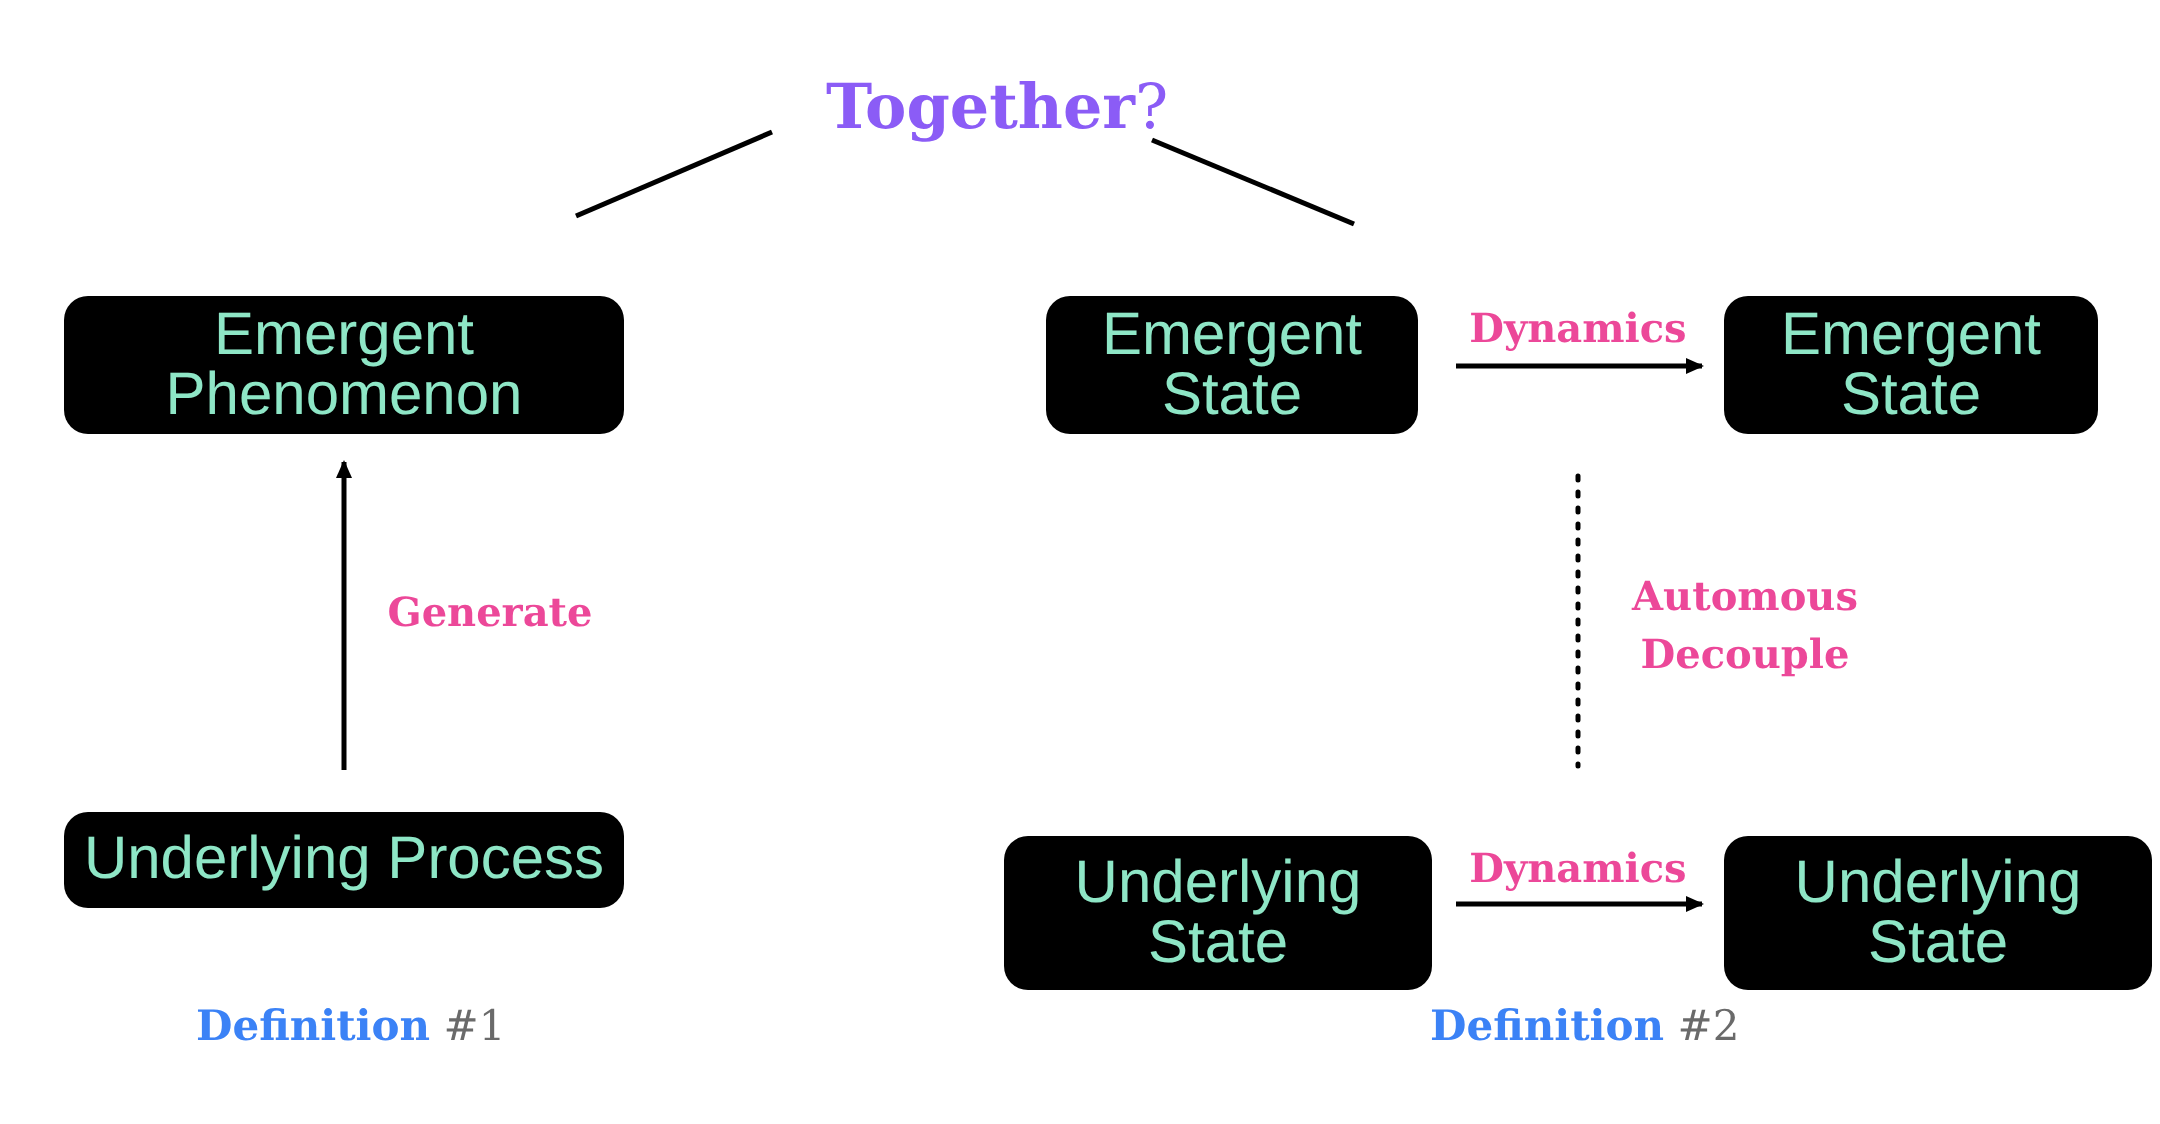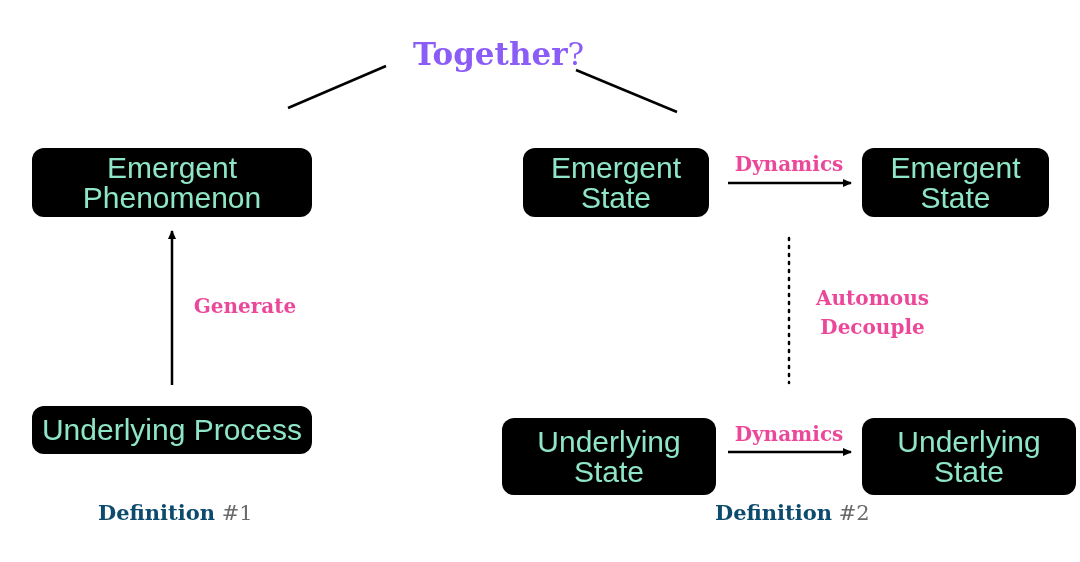--- a/index.html
+++ b/index.html
@@ -9,21 +9,21 @@
     display:flex; align-items:center; justify-content:center; text-align:center;
     color:#8ee6c6; font-family:"Liberation Sans", sans-serif; font-size:30px; line-height:30px;
   }
   .lbl {
     position:absolute; font-family:"DejaVu Serif", serif; font-weight:bold; color:#ec4899;
     font-size:20px; line-height:29px; text-align:center; white-space:nowrap;
   }
   .title { position:absolute; font-family:"DejaVu Serif", serif; font-weight:bold; color:#8b5cf6; font-size:31px; white-space:nowrap; }
   .q { font-weight:normal; }
   .def { position:absolute; font-family:"DejaVu Serif", serif; font-size:21px; white-space:nowrap; }
-  .def .b { font-weight:bold; color:#0c4a6e; }
+  .def .b { font-weight:bold; color:#3b82f6; }
   .def .n { color:#6a6a6a; }
   svg.lines { position:absolute; left:0; top:0; }
 </style>
 </head>
 <body>
 
 <svg class="lines" width="1080" height="562">
   <defs>
     <marker id="ah" markerWidth="10" markerHeight="10" refX="8" refY="5" orient="auto" markerUnits="userSpaceOnUse">
       <path d="M0,1 L9,5 L0,9 Z" fill="#000"></path>

